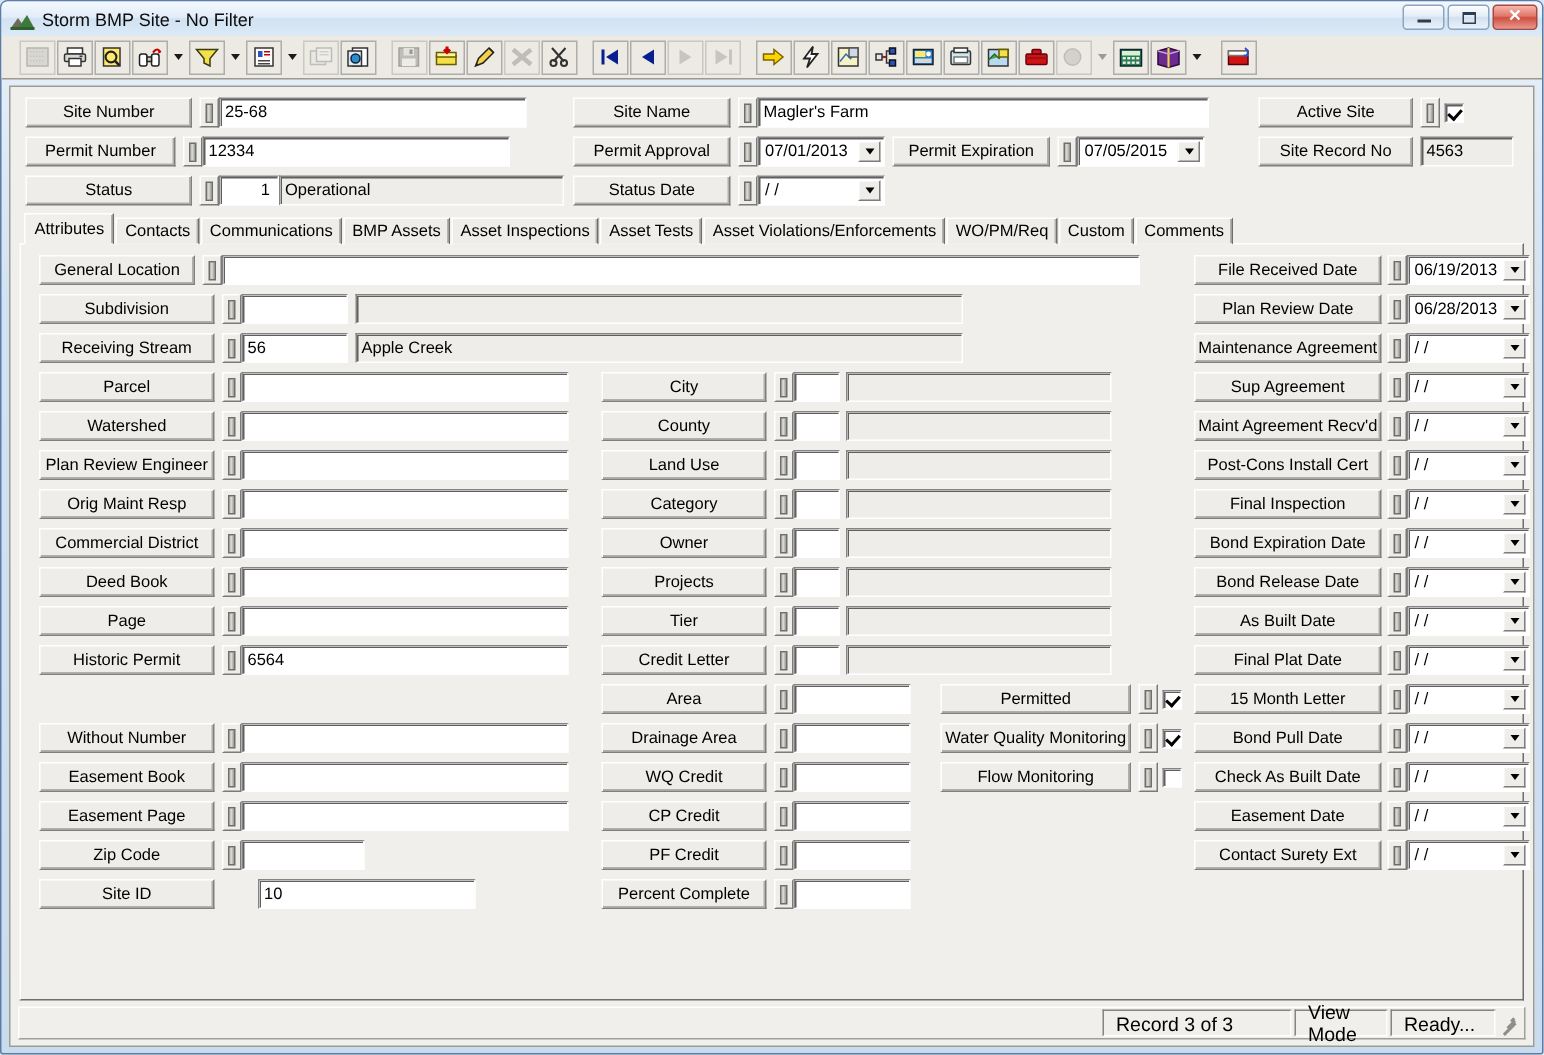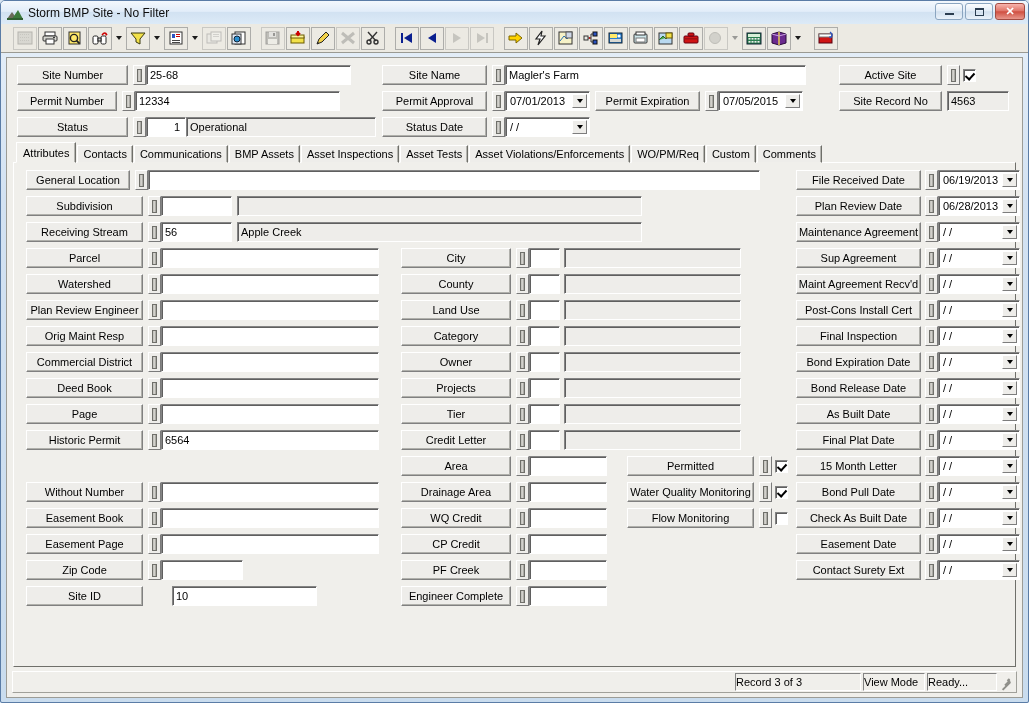--- a/index.html
+++ b/index.html
@@ -299,22 +299,22 @@
     box-sizing: border-box;
     padding-right: 2px;
     position: relative;
   }
   .sb-panel {
     height: 18px;
     box-sizing: border-box;
     border: 1px solid;
     border-color: #848484 #ffffff #ffffff #848484;
     display: flex; align-items: center;
-    padding-left: 0;
-    font-size: 11px;
+    padding-left: 8px;
+    font-size: 13px;
     margin-left: 2px;
     color: #000;
     background: #f0efeb;
     font-family: "Liberation Sans", sans-serif;
   }
   .grip {
     width: 14px; height: 14px;
     margin-left: 3px;
     position: relative;
   }
@@ -936,29 +936,29 @@
         </div>
         <div class="row" style="left:387px;top:371px">
           <div class="lbl-btn" style="width:110px">CP Credit</div>
           <div style="width:5px;flex:0 0 5px"></div>
           <div class="spin">
             <i></i>
           </div>
           <div class="txt" style="width:78px"></div>
         </div>
         <div class="row" style="left:387px;top:397px">
-          <div class="lbl-btn" style="width:110px">PF Creek</div>
+          <div class="lbl-btn" style="width:110px">PF Credit</div>
           <div style="width:5px;flex:0 0 5px"></div>
           <div class="spin">
             <i></i>
           </div>
           <div class="txt" style="width:78px"></div>
         </div>
         <div class="row" style="left:387px;top:423px">
-          <div class="lbl-btn" style="width:110px">Engineer Complete</div>
+          <div class="lbl-btn" style="width:110px">Percent Complete</div>
           <div style="width:5px;flex:0 0 5px"></div>
           <div class="spin">
             <i></i>
           </div>
           <div class="txt" style="width:78px"></div>
         </div>
         <div class="row" style="left:613px;top:293px">
           <div class="lbl-btn" style="width:127px">Permitted</div>
           <div style="width:5px;flex:0 0 5px"></div>
           <div class="spin">

